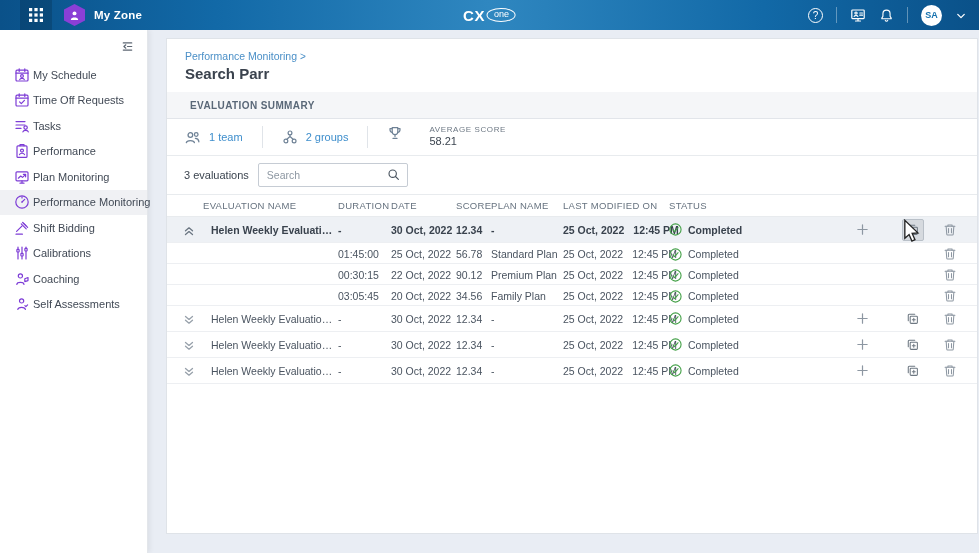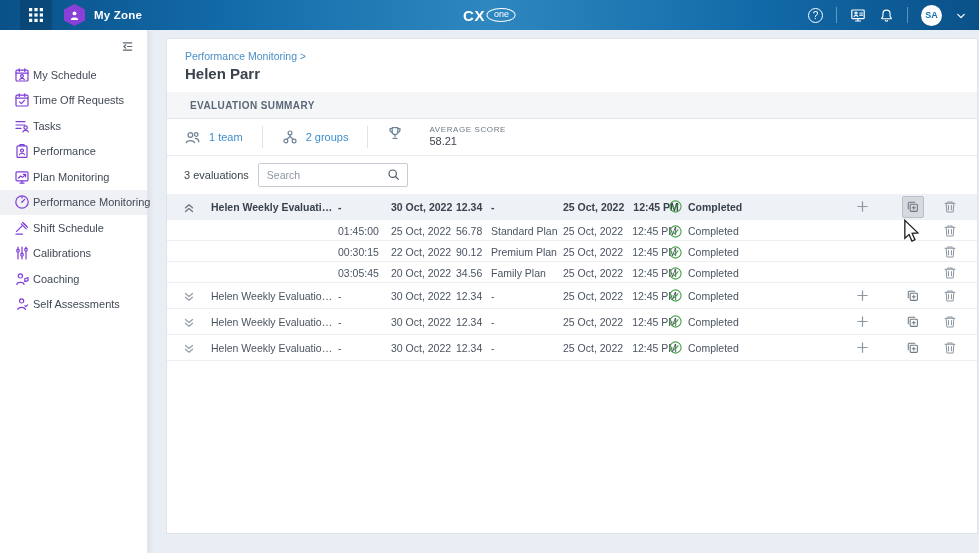--- a/index.html
+++ b/index.html
@@ -251,21 +251,21 @@
         <div class="side-item">
           <span class="icn" style="display: inline-flex;">
             <svg width="16" height="16" viewBox="0 0 16 16" fill="none" stroke="#7d3cd6" stroke-width="1.2" stroke-linecap="round" stroke-linejoin="round">
               <path d="M8.6 2.4l5 5"></path>
               <path d="M7.2 3.8l5 5"></path>
               <path d="M9.3 3.1l2.6 2.6"></path>
               <path d="M7.9 6.1L2.6 11.4"></path>
               <path d="M2 14.2h6.4"></path>
             </svg>
           </span>
-          <span>Shift Schedule</span>
+          <span>Shift Bidding</span>
         </div>
         <div class="side-item">
           <span class="icn" style="display: inline-flex;">
             <svg width="16" height="16" viewBox="0 0 16 16" fill="none" stroke="#7d3cd6" stroke-width="1.2" stroke-linecap="round" stroke-linejoin="round">
               <path d="M4 2v12M8 2v12M12 2v12"></path>
               <rect x="2.9" y="4.4" width="2.2" height="2.6" rx="0.5" fill="#fff"></rect>
               <rect x="6.9" y="8.4" width="2.2" height="2.6" rx="0.5" fill="#fff"></rect>
               <rect x="10.9" y="3.4" width="2.2" height="2.6" rx="0.5" fill="#fff"></rect>
             </svg>
           </span>
@@ -292,21 +292,21 @@
           <span>Self Assessments</span>
         </div>
       </nav>
   </aside>
 
   <main class="card">
     <div class="breadcrumb">
       <a>Performance Monitoring</a>
       <span class="bc-sep">&gt;</span>
     </div>
-    <h1 class="page-title">Helen Parr</h1>
+    <h1 class="page-title">Search Parr</h1>
 
     <div class="tabs" id="tabs">
         <div class="tab">EVALUATION SUMMARY</div>
       </div>
 
     <div class="stats">
       <span class="stat-link">
         <span style="display: inline-flex;">
             <svg width="17" height="17" viewBox="0 0 16 16" fill="none" stroke="#6f8296" stroke-width="1.2" stroke-linecap="round" stroke-linejoin="round">
               <circle cx="6" cy="5.7" r="2.2"></circle>
@@ -352,20 +352,30 @@
         <span class="search-icn" style="display: inline-flex;">
             <svg width="14" height="14" viewBox="0 0 16 16" fill="none" stroke="#4a5560" stroke-width="1.3" stroke-linecap="round" stroke-linejoin="round">
               <circle cx="6.5" cy="6.5" r="4.2"></circle>
               <path d="M9.7 9.7l3.3 3.3"></path>
             </svg>
           </span>
       </span>
     </div>
 
     <div class="table">
+      <div class="trow thead">
+        <span class="th th-span2">EVALUATION NAME</span>
+        <span class="th">DURATION</span>
+        <span class="th">DATE</span>
+        <span class="th">SCORE</span>
+        <span class="th">PLAN NAME</span>
+        <span class="th">LAST MODIFIED ON</span>
+        <span class="th">STATUS</span>
+        <span class="th"></span>
+      </div>
       <div id="table-body">
           <div class="trow data-row expanded">
             <span class="expander">
               <span style="display: inline-flex;">
                 <svg width="12" height="12" viewBox="0 0 12 12" fill="none" stroke="#6b7682" stroke-width="1.3" stroke-linecap="round" stroke-linejoin="round">
                   <path d="M2.5 6.8L6 3.8l3.5 3"></path>
                   <path d="M2.5 10.6L6 7.6l3.5 3"></path>
                 </svg>
               </span>
             </span>

